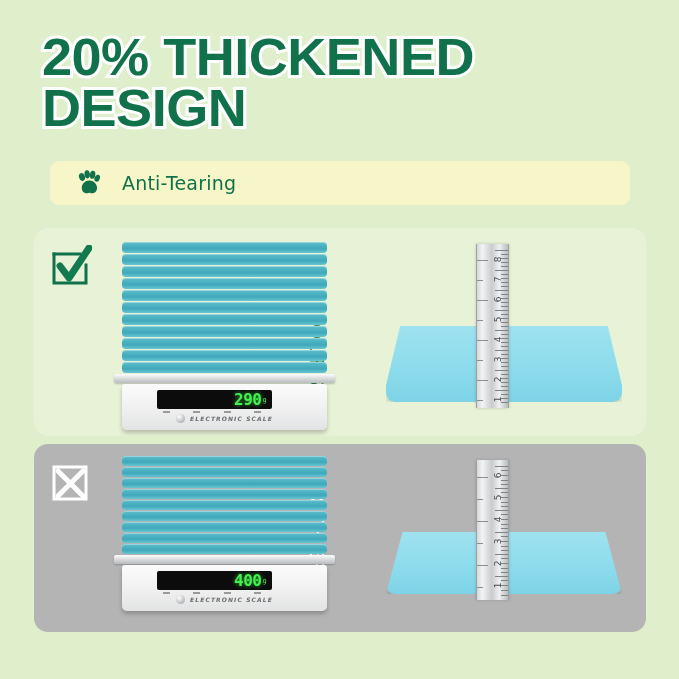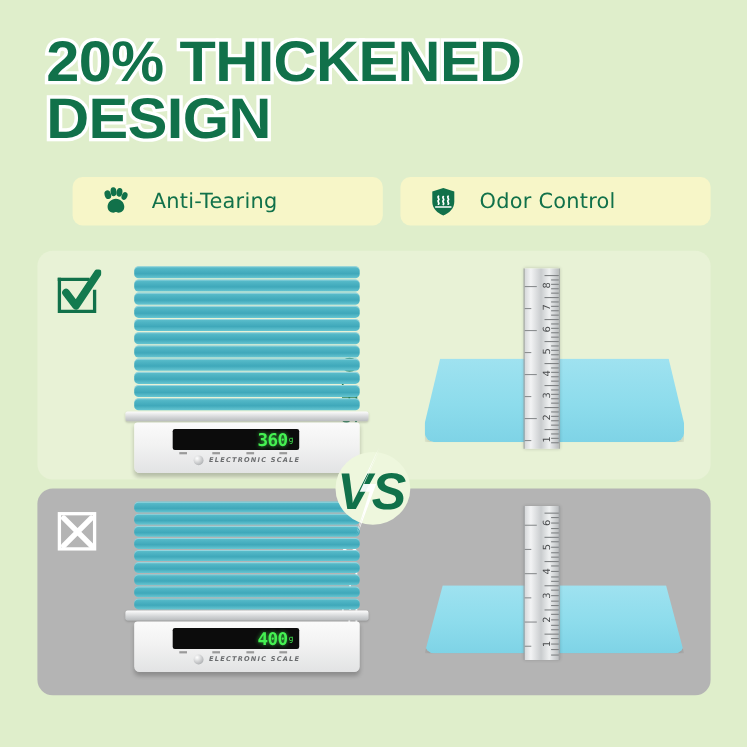--- a/index.html
+++ b/index.html
@@ -23,21 +23,21 @@
     -webkit-text-stroke: 6px #ffffff;
     paint-order: stroke fill;
     text-transform: uppercase;
     transform: scaleX(1.04);
     transform-origin: left top;
   }
   .headline .l2 { display:block; }
 
   
   .badges {
-    position: absolute; left: 34px; top: 161px;
+    position: absolute; left: 18px; top: 161px;
     width: 612px; height: 44px;
     display: flex; gap: 16px; padding-left: 32px;
   }
   .badge {
     flex: 1 1 0;
     background: #f7f6c8;
     border-radius: 9px;
     display: flex; align-items: center;
     padding-left: 26px;
     gap: 20px;
@@ -222,34 +222,20 @@
           <ellipse cx="5.0" cy="7.0" rx="2.9" ry="4.0" fill="#11714a" transform="rotate(-18 5 7)"></ellipse>
           <ellipse cx="10.2" cy="4.3" rx="2.7" ry="4.1" fill="#11714a" transform="rotate(-6 10.2 4.3)"></ellipse>
           <ellipse cx="15.6" cy="4.8" rx="2.7" ry="4.0" fill="#11714a" transform="rotate(9 15.6 4.8)"></ellipse>
           <ellipse cx="20.2" cy="8.2" rx="2.6" ry="3.6" fill="#11714a" transform="rotate(22 20.2 8.2)"></ellipse>
           <path d="M12.4 10.6c4.2 0 7.6 3.4 7.6 7.3 0 3.3-2.4 5.4-5.2 5.4-1.3 0-1.9-0.5-2.4-0.5s-1.1 0.5-2.4 0.5c-2.8 0-5.2-2.1-5.2-5.4 0-3.9 3.4-7.3 7.6-7.3z" fill="#11714a"></path>
         </svg>
       </span>
       <span class="badge-label">Anti-Tearing</span>
     </div>
 
-    <div class="badge">
-      <span class="badge-icon">
-        <svg width="24" height="27" viewBox="0 0 24 27">
-          <path d="M12 1 L22 4.2 V13.5 C22 19.6 17.3 24 12 26 C6.7 24 2 19.6 2 13.5 V4.2 Z" fill="#11714a"></path>
-          <g stroke="#ffffff" stroke-width="1.6" fill="none" stroke-linecap="round">
-            <path d="M7.6 15.6c1.6-1 -1.6-2.6 0-3.6s-1.6-2.6 0-3.6"></path>
-            <path d="M12 15.9c1.6-1 -1.6-2.6 0-3.6s-1.6-2.6 0-3.6"></path>
-            <path d="M16.4 15.6c1.6-1 -1.6-2.6 0-3.6s-1.6-2.6 0-3.6"></path>
-          </g>
-          <path d="M4.6 18.2 H19.4" stroke="#ffffff" stroke-width="1.5" fill="none"></path>
-        </svg>
-      </span>
-      <span class="badge-label">Odor Control</span>
-    </div>
   </div>
 
   <div class="panel panel-ours">
     <div class="panel-inner">
 
       <span class="markbox">
         <svg width="42" height="42" viewBox="0 0 42 42">
           <path d="M4 9 V38 H36 V20" stroke="#11714a" stroke-width="3" fill="none" stroke-linecap="square"></path>
           <path d="M4 9 H30" stroke="#11714a" stroke-width="3" fill="none" stroke-linecap="square"></path>
           <path d="M10 21 L19 33 L39 3" stroke="#137a4f" stroke-width="7" fill="none" stroke-linecap="round" stroke-linejoin="round"></path>
@@ -269,21 +255,21 @@
           <div class="padroll" style="height:11px"></div>
           <div class="padroll" style="height:11px"></div>
           <div class="padroll" style="height:11px"></div>
           <div class="padroll" style="height:11px"></div>
           <div class="padroll" style="height:11px"></div>
         </div>
         <div class="scale">
           <div class="scale-platter"></div>
           <div class="scale-body">
             <div class="scale-screen">
-              <span class="scale-digits">360</span>
+              <span class="scale-digits">290</span>
               <span class="scale-unit">g</span>
             </div>
             <div class="scale-ticks">
               <i></i>
                 <i></i>
                 <i></i>
                 <i></i>
             </div>
             <div class="scale-brandrow">
               <span class="scale-knob"></span>
@@ -446,22 +432,14 @@
           <span class="ruler-tickL major" style="top:61px"></span>
             <span class="ruler-tickL minor" style="top:83px"></span>
           <span class="ruler-tickL major" style="top:105px"></span>
             <span class="ruler-tickL minor" style="top:127px"></span>
         </div>
       </div>
 
     </div>
   </div>
 
-  <div class="vs">
-    <svg width="84" height="84" viewBox="0 0 84 84">
-      <ellipse cx="42" cy="40" rx="34" ry="33" fill="#eef7dd"></ellipse>
-      <path d="M48 2 L33 36 L45 36 L28 82 L40 42 L29 42 Z" fill="#ffffff"></path>
-      <text x="41" y="59" font-family="'Liberation Sans', sans-serif" font-size="47" font-weight="700" font-style="italic" fill="#11714a" text-anchor="middle">VS</text>
-      <path d="M49 3 L34 36 L44 36 L27 81 L39 43 L30 43 Z" fill="#ffffff" opacity="0.95"></path>
-    </svg>
-  </div>
 
 </div>
 
 </body></html>

